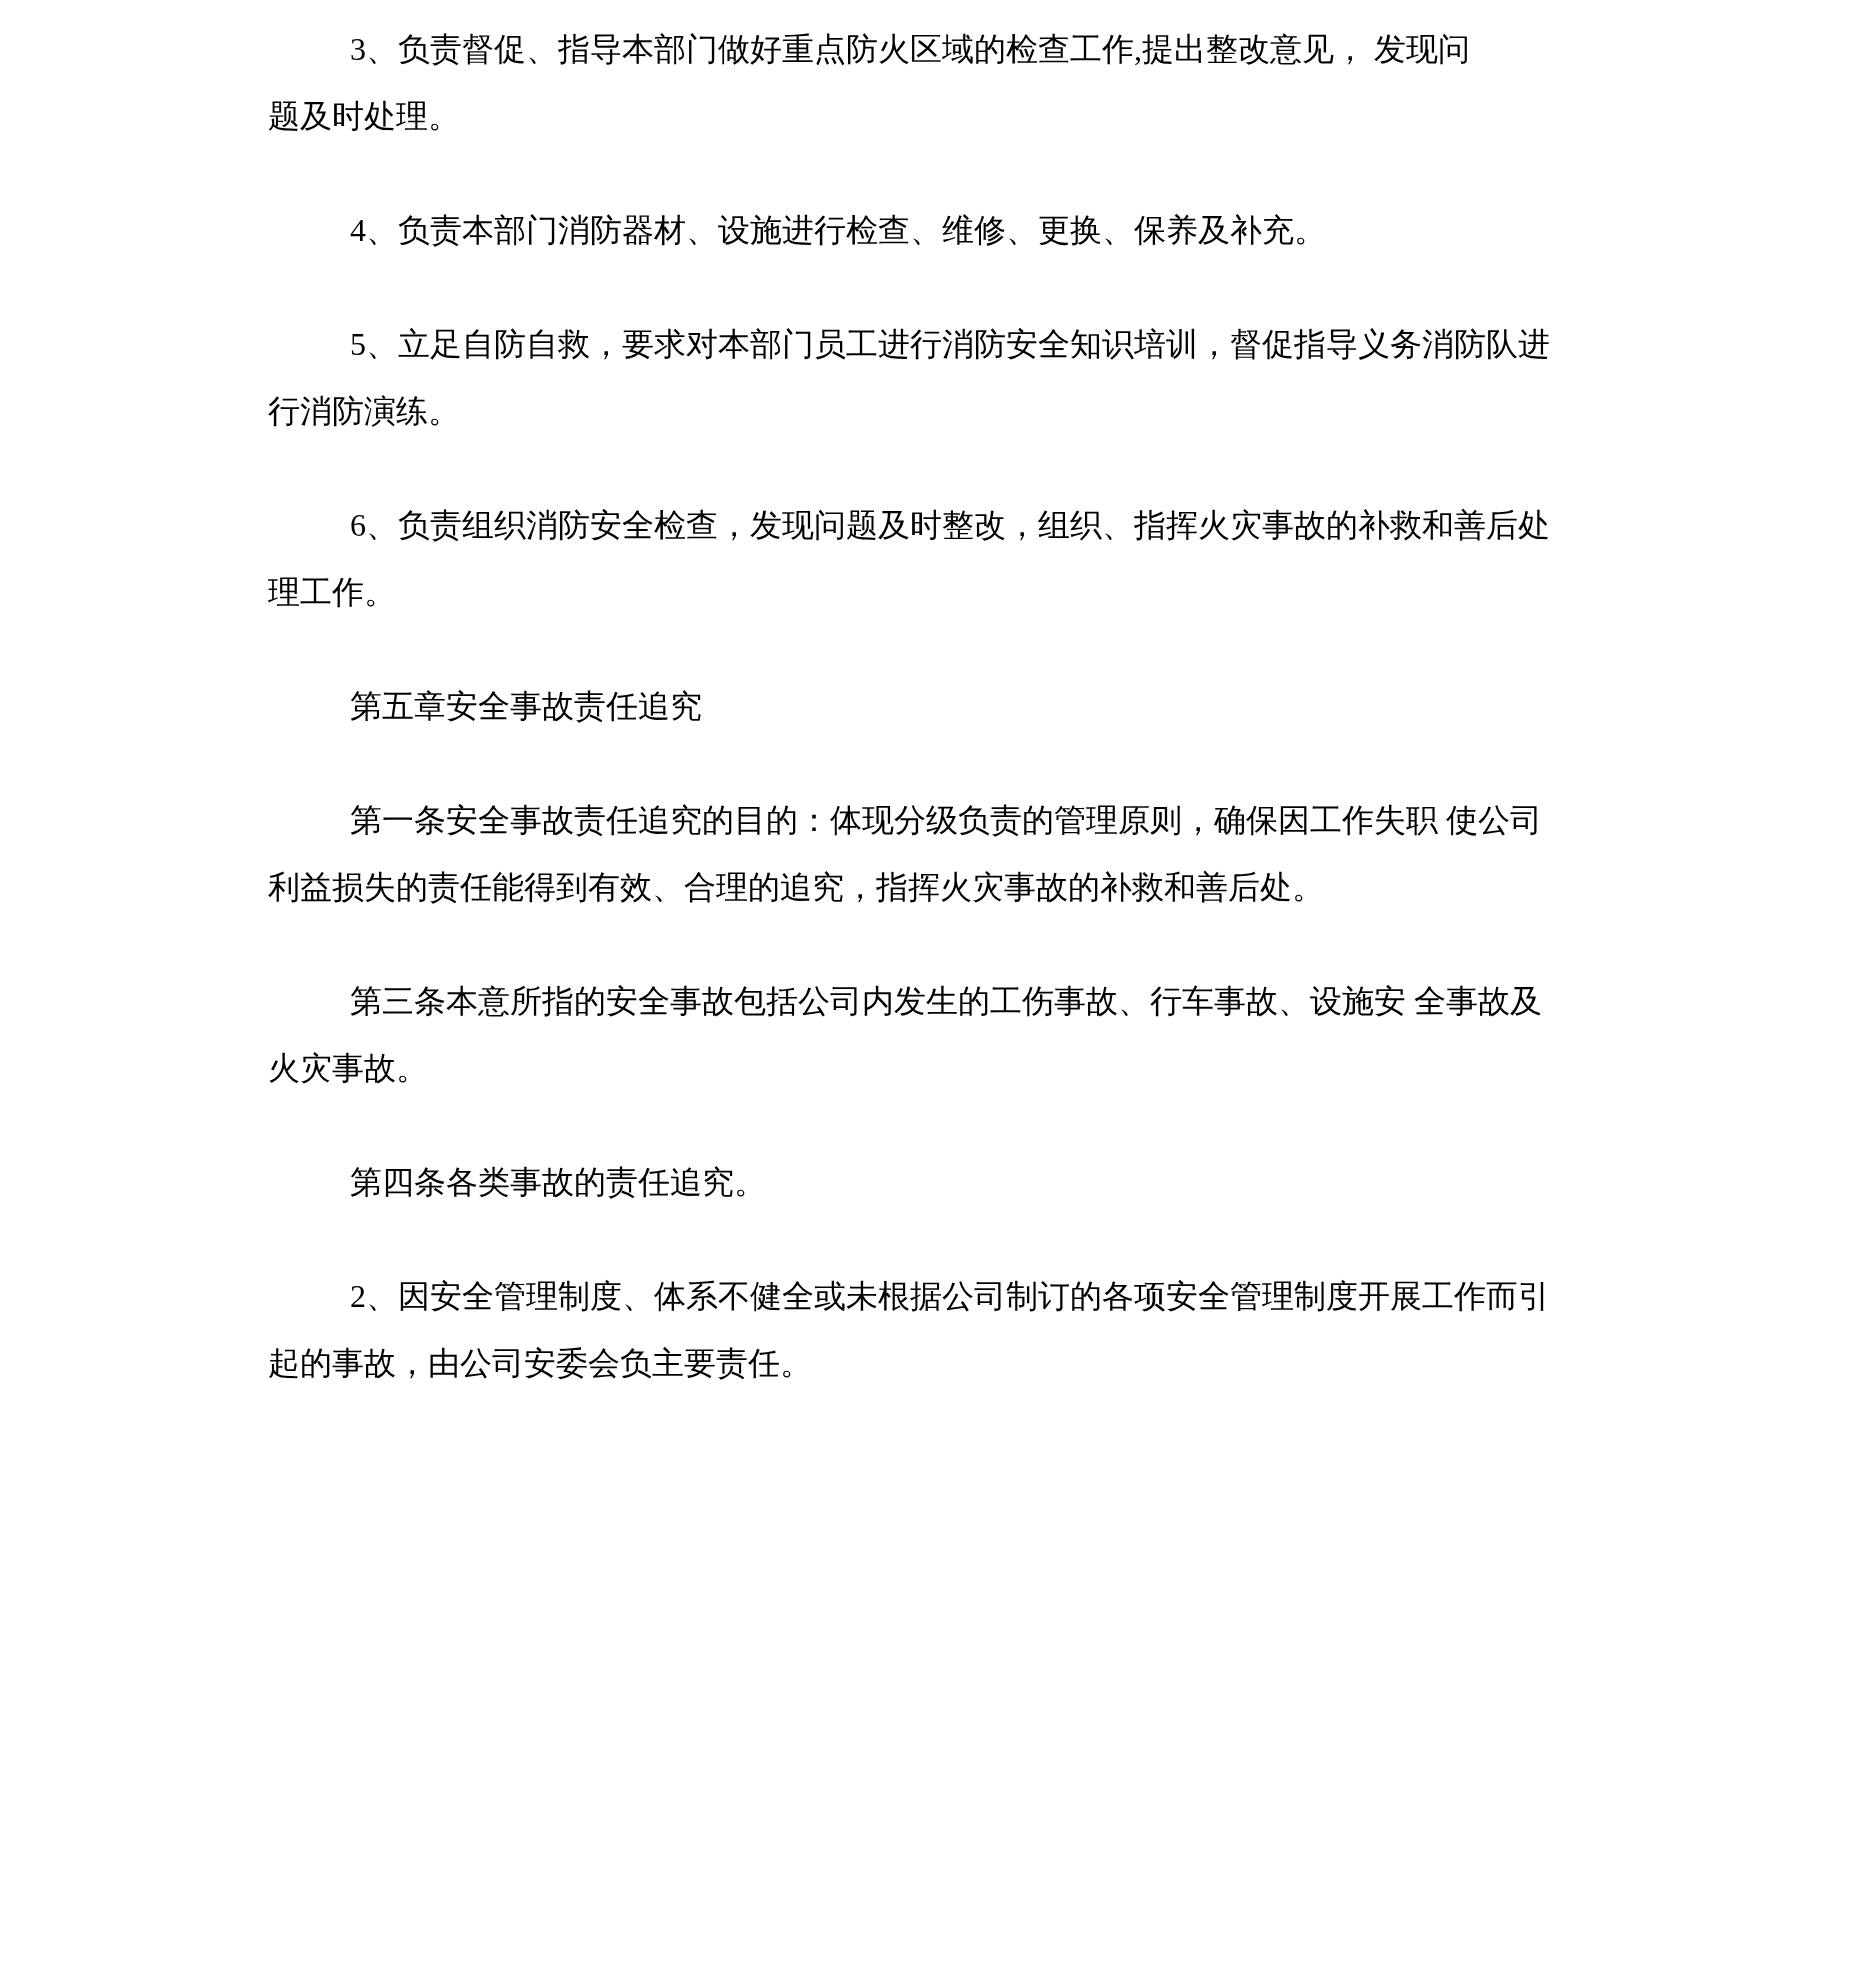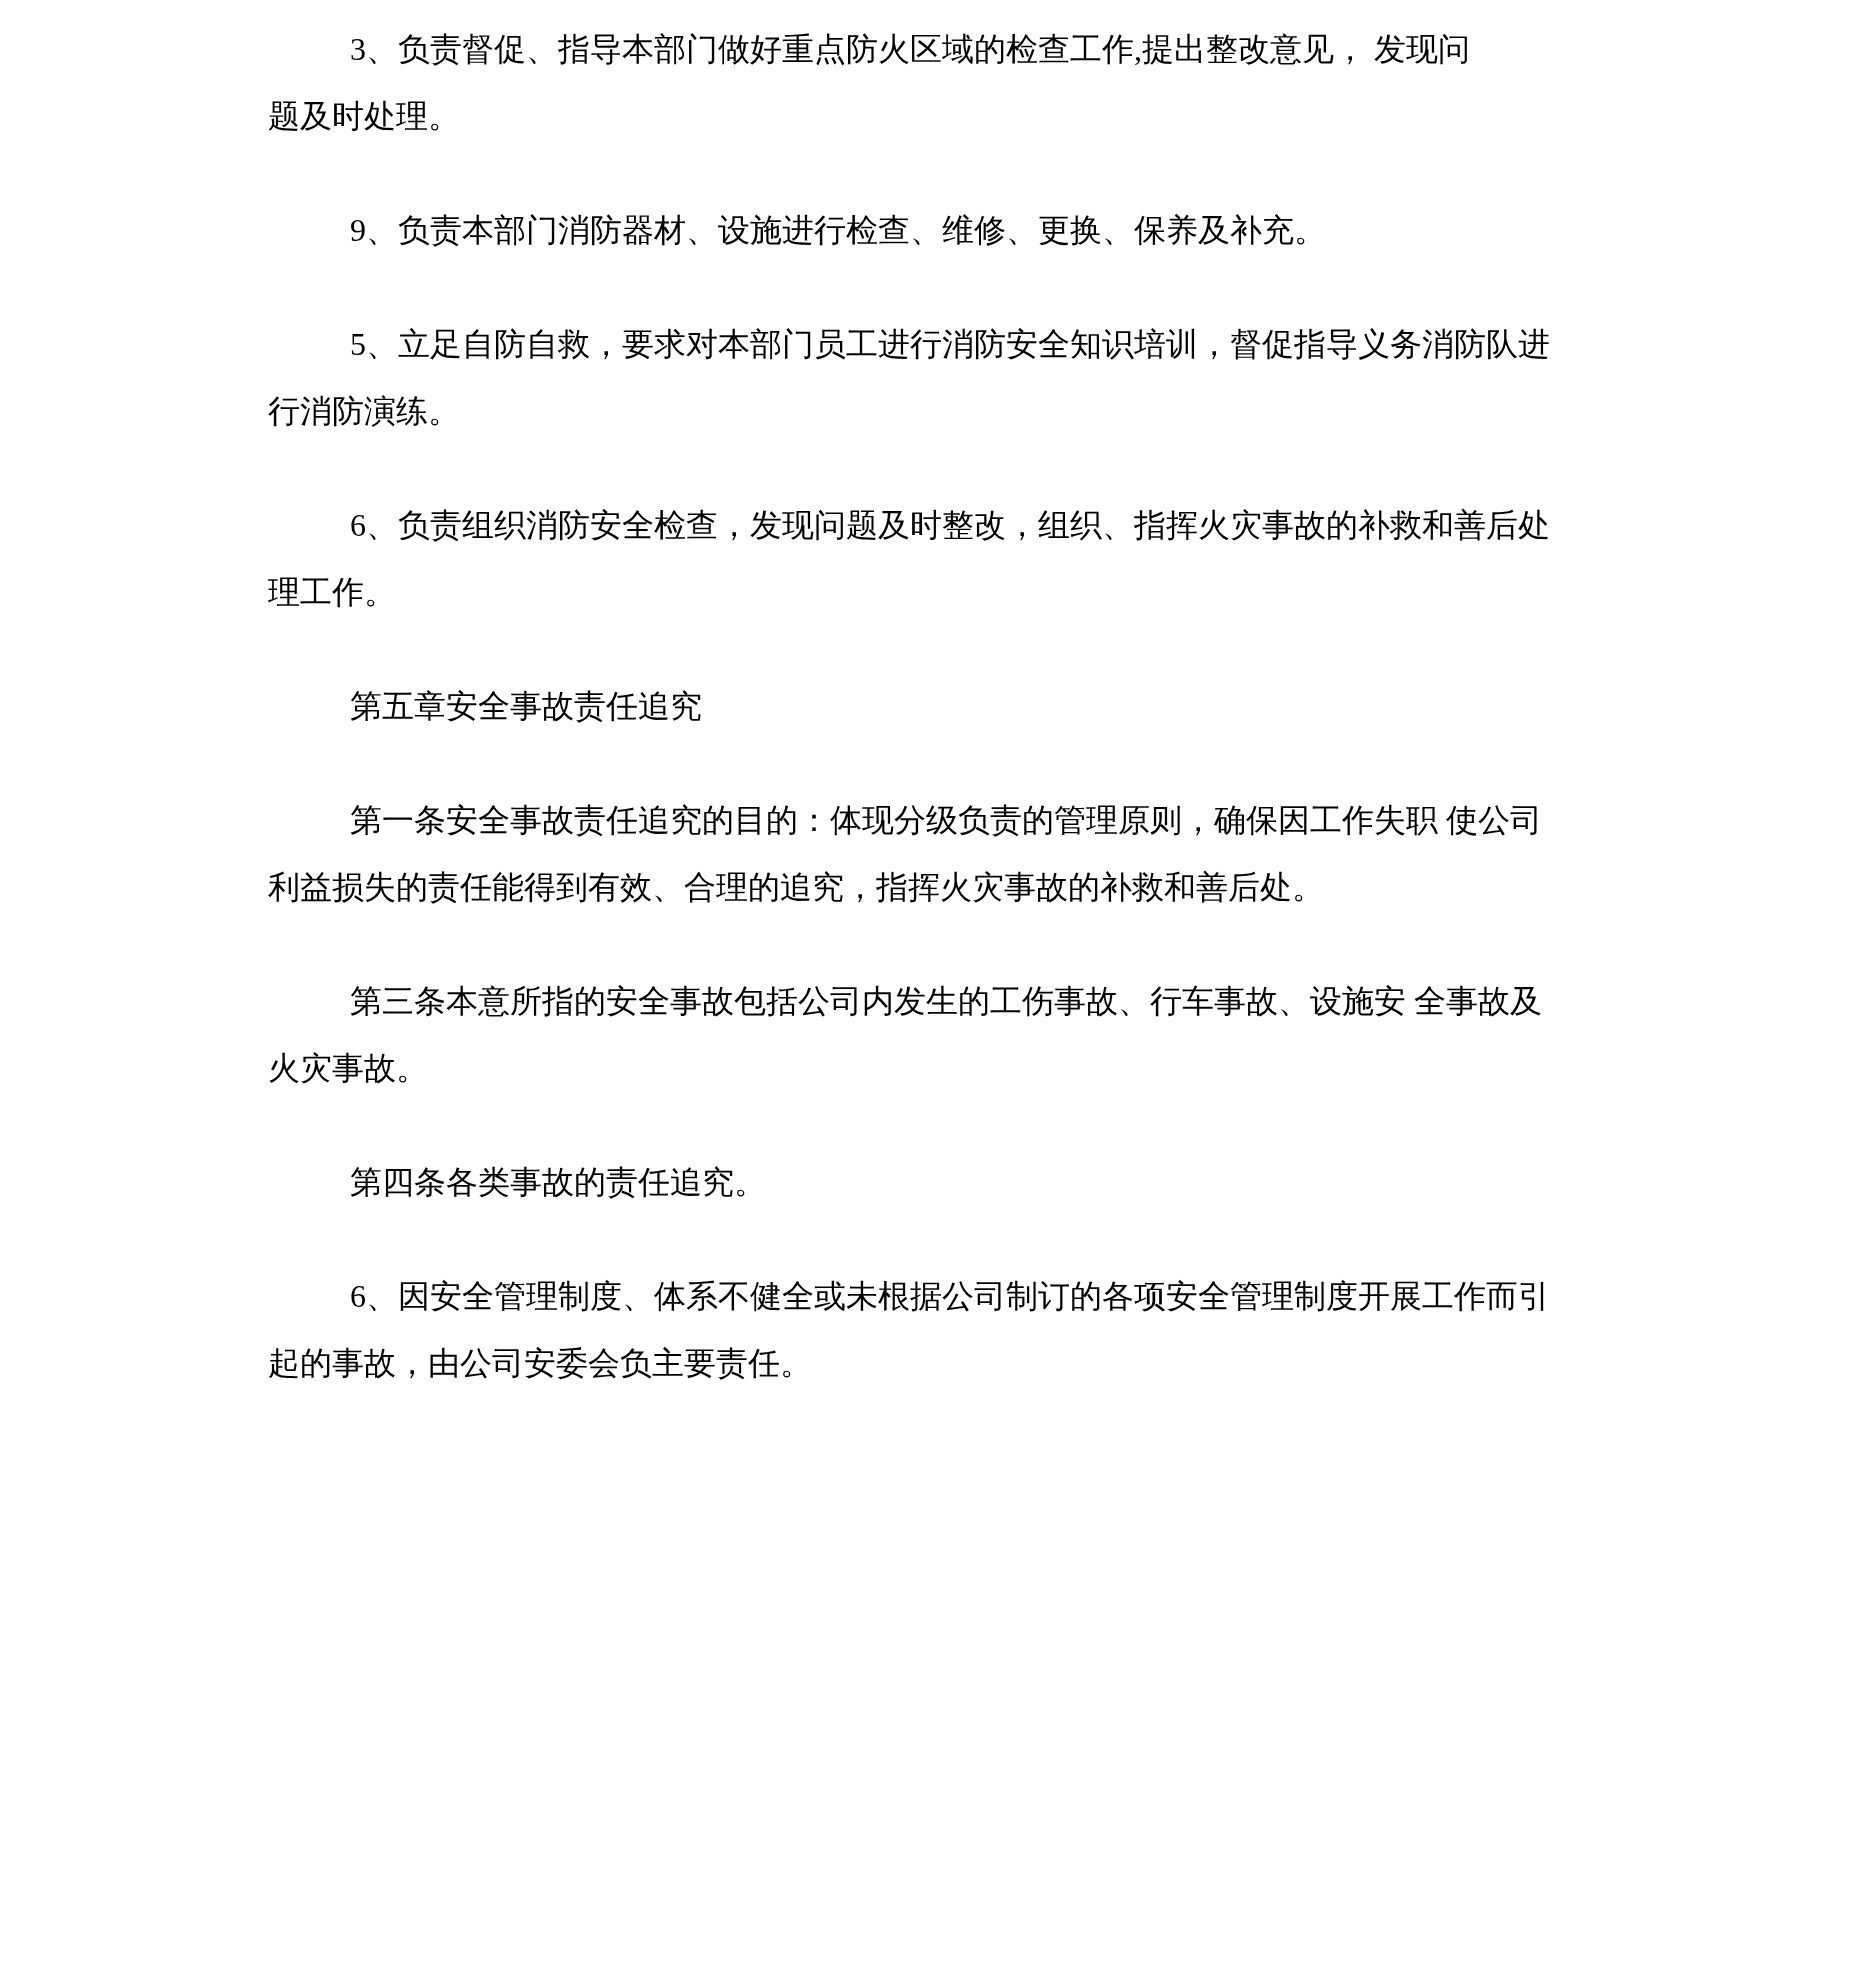--- a/index.html
+++ b/index.html
@@ -43,21 +43,21 @@
 </head>
 <body>
 
 <div class="page">
   <div class="content" id="document-content">
       <div class="paragraph">
         <div class="line first-line">3、负责督促、指导本部门做好重点防火区域的检查工作,提出整改意见， 发现问</div>
         <div class="line">题及时处理。</div>
       </div>
       <div class="paragraph">
-        <div class="line first-line">9、负责本部门消防器材、设施进行检查、维修、更换、保养及补充。</div>
+        <div class="line first-line">4、负责本部门消防器材、设施进行检查、维修、更换、保养及补充。</div>
       </div>
       <div class="paragraph">
         <div class="line first-line">5、立足自防自救，要求对本部门员工进行消防安全知识培训，督促指导义务消防队进</div>
         <div class="line">行消防演练。</div>
       </div>
       <div class="paragraph">
         <div class="line first-line">6、负责组织消防安全检查，发现问题及时整改，组织、指挥火灾事故的补救和善后处</div>
         <div class="line">理工作。</div>
       </div>
       <div class="paragraph">
@@ -68,18 +68,18 @@
         <div class="line">利益损失的责任能得到有效、合理的追究，指挥火灾事故的补救和善后处。</div>
       </div>
       <div class="paragraph">
         <div class="line first-line">第三条本意所指的安全事故包括公司内发生的工伤事故、行车事故、设施安 全事故及</div>
         <div class="line">火灾事故。</div>
       </div>
       <div class="paragraph">
         <div class="line first-line">第四条各类事故的责任追究。</div>
       </div>
       <div class="paragraph">
-        <div class="line first-line">6、因安全管理制度、体系不健全或未根据公司制订的各项安全管理制度开展工作而引</div>
+        <div class="line first-line">2、因安全管理制度、体系不健全或未根据公司制订的各项安全管理制度开展工作而引</div>
         <div class="line">起的事故，由公司安委会负主要责任。</div>
       </div>
     </div>
 </div>
 
 
 </body></html>

